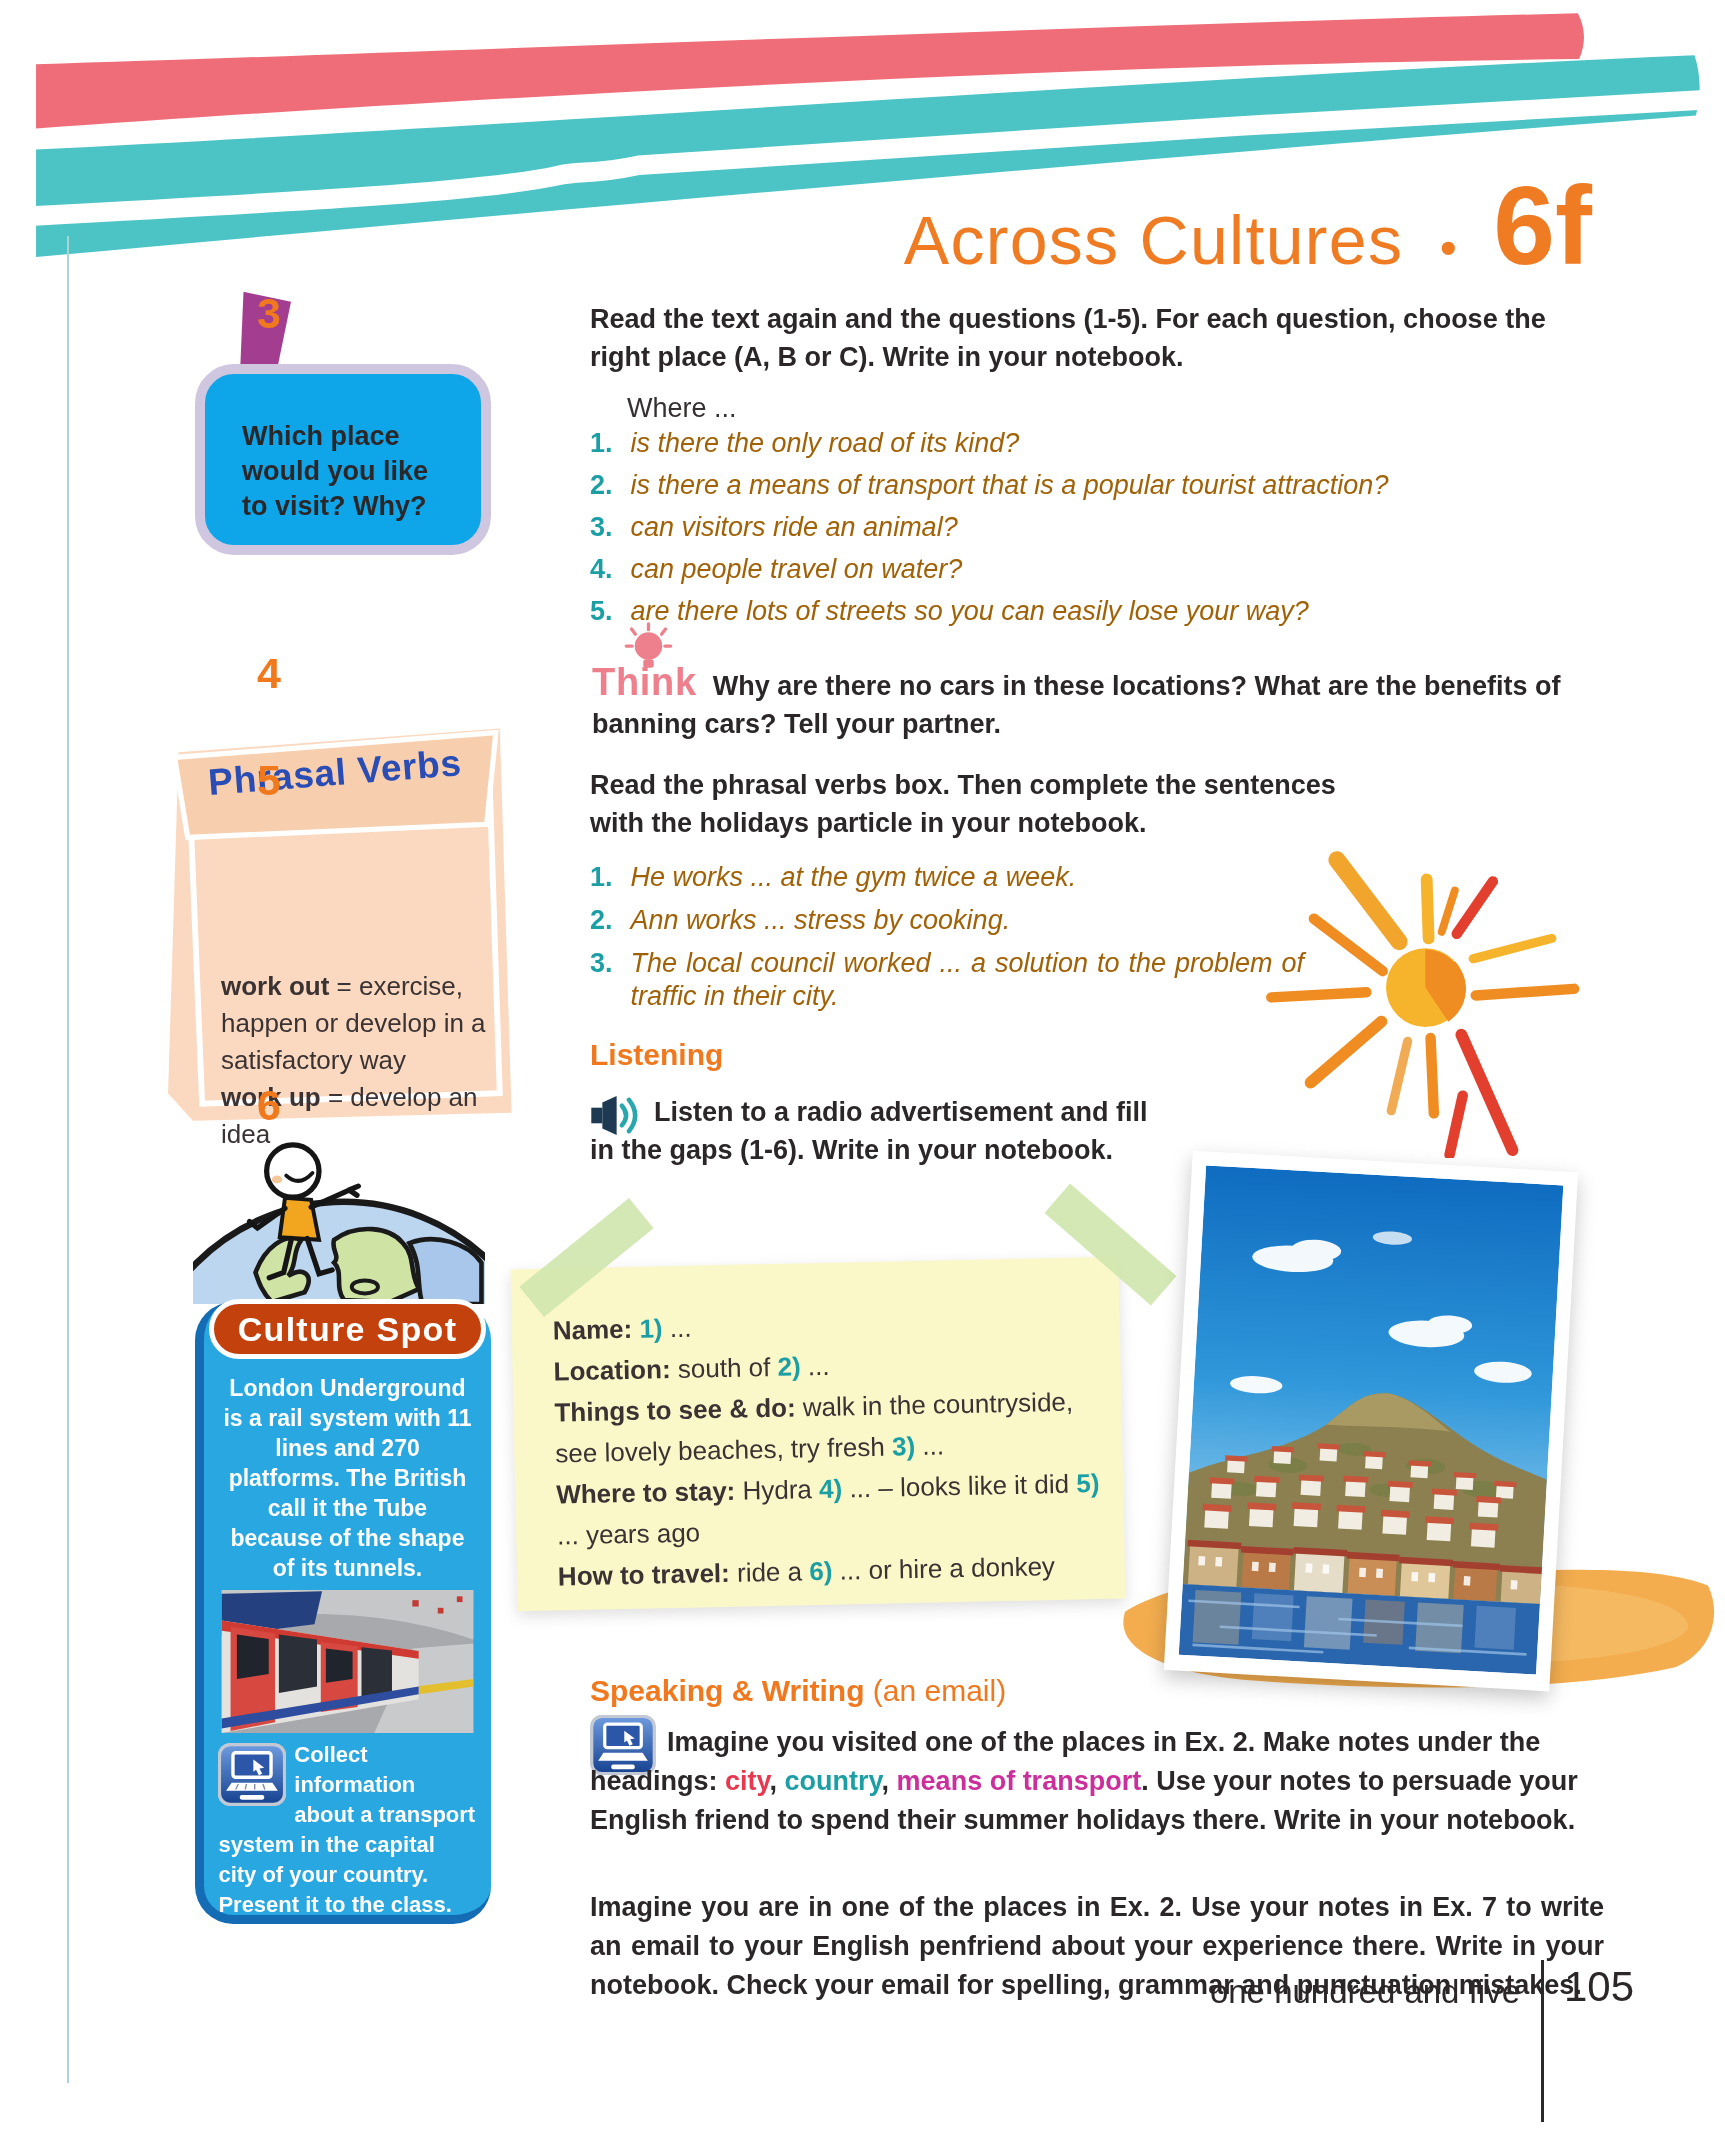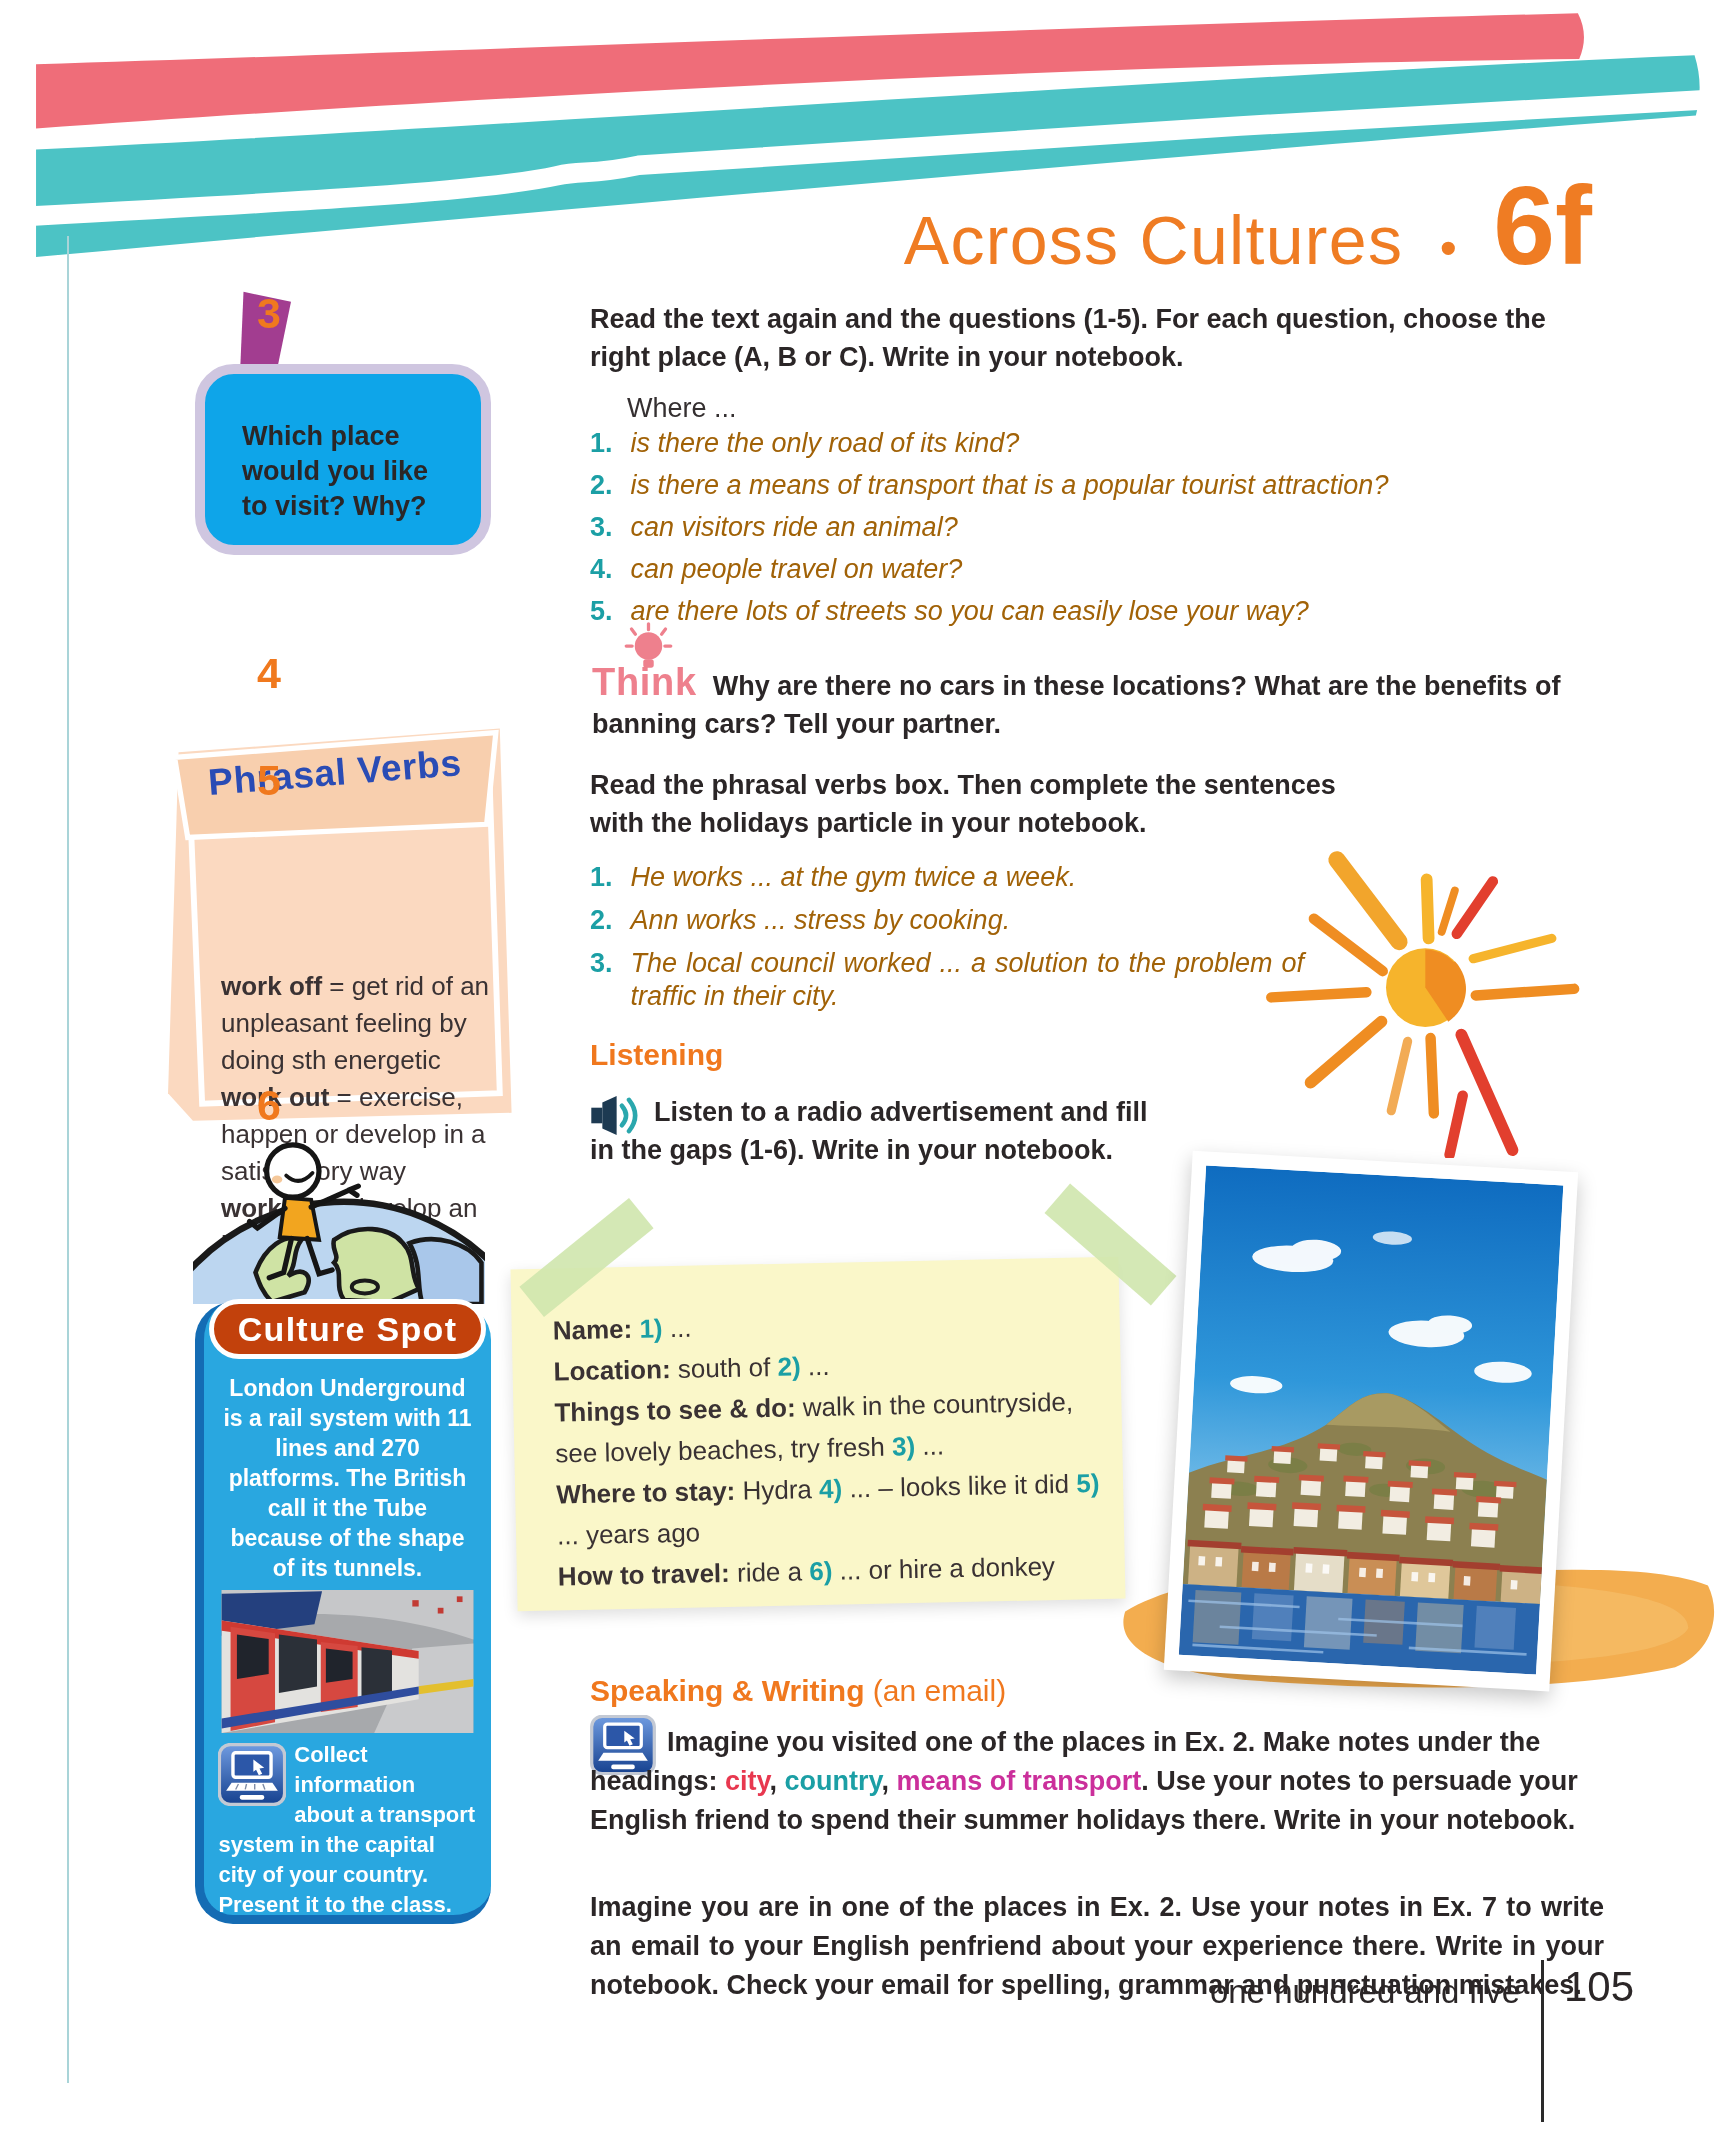--- a/index.html
+++ b/index.html
@@ -137,21 +137,20 @@
   <span class="think-label">Think</span><span>Why are there no cars in these locations? What are the benefits of banning cars? Tell your partner.</span>
 </div>
 
 <svg class="abs" style="left:164px;top:726px;" width="349" height="396" viewBox="0 0 532 604">
   <polygon points="22,40 512,4 530,590 44,602 6,560" fill="#fbd9c0"></polygon>
   <polygon points="40,130 496,70 512,560 58,576" fill="#fbd9c0" stroke="#ffffff" stroke-width="9"></polygon>
   <polygon points="16,48 506,10 492,150 36,170" fill="#f8cfae" stroke="#ffffff" stroke-width="8"></polygon>
 </svg>
 <div id="pv-title" class="abs">Phrasal Verbs</div>
 <div id="pv-text" class="abs">
-  <p><span class="pv-term">work off</span><span> = get rid of an unpleasant feeling by doing sth energetic</span></p>
   <p><span class="pv-term">work out</span><span> = exercise, happen or develop in a satisfactory way</span></p>
   <p><span class="pv-term">work up</span><span> = develop an idea</span></p>
 </div>
 
 <div class="abs exnum" style="left:257px;top:759px;">5</div>
 <div class="abs inst" style="left:590px;top:766px;width:753px;">Read the phrasal verbs box. Then complete the sentences with the holidays particle in your notebook.</div>
 <div class="abs q-row" style="left:590px;top:861px;">
   <span class="qnum">1.</span>
   <span class="qtext">He works ... at the gym twice a week.</span>
 </div>

